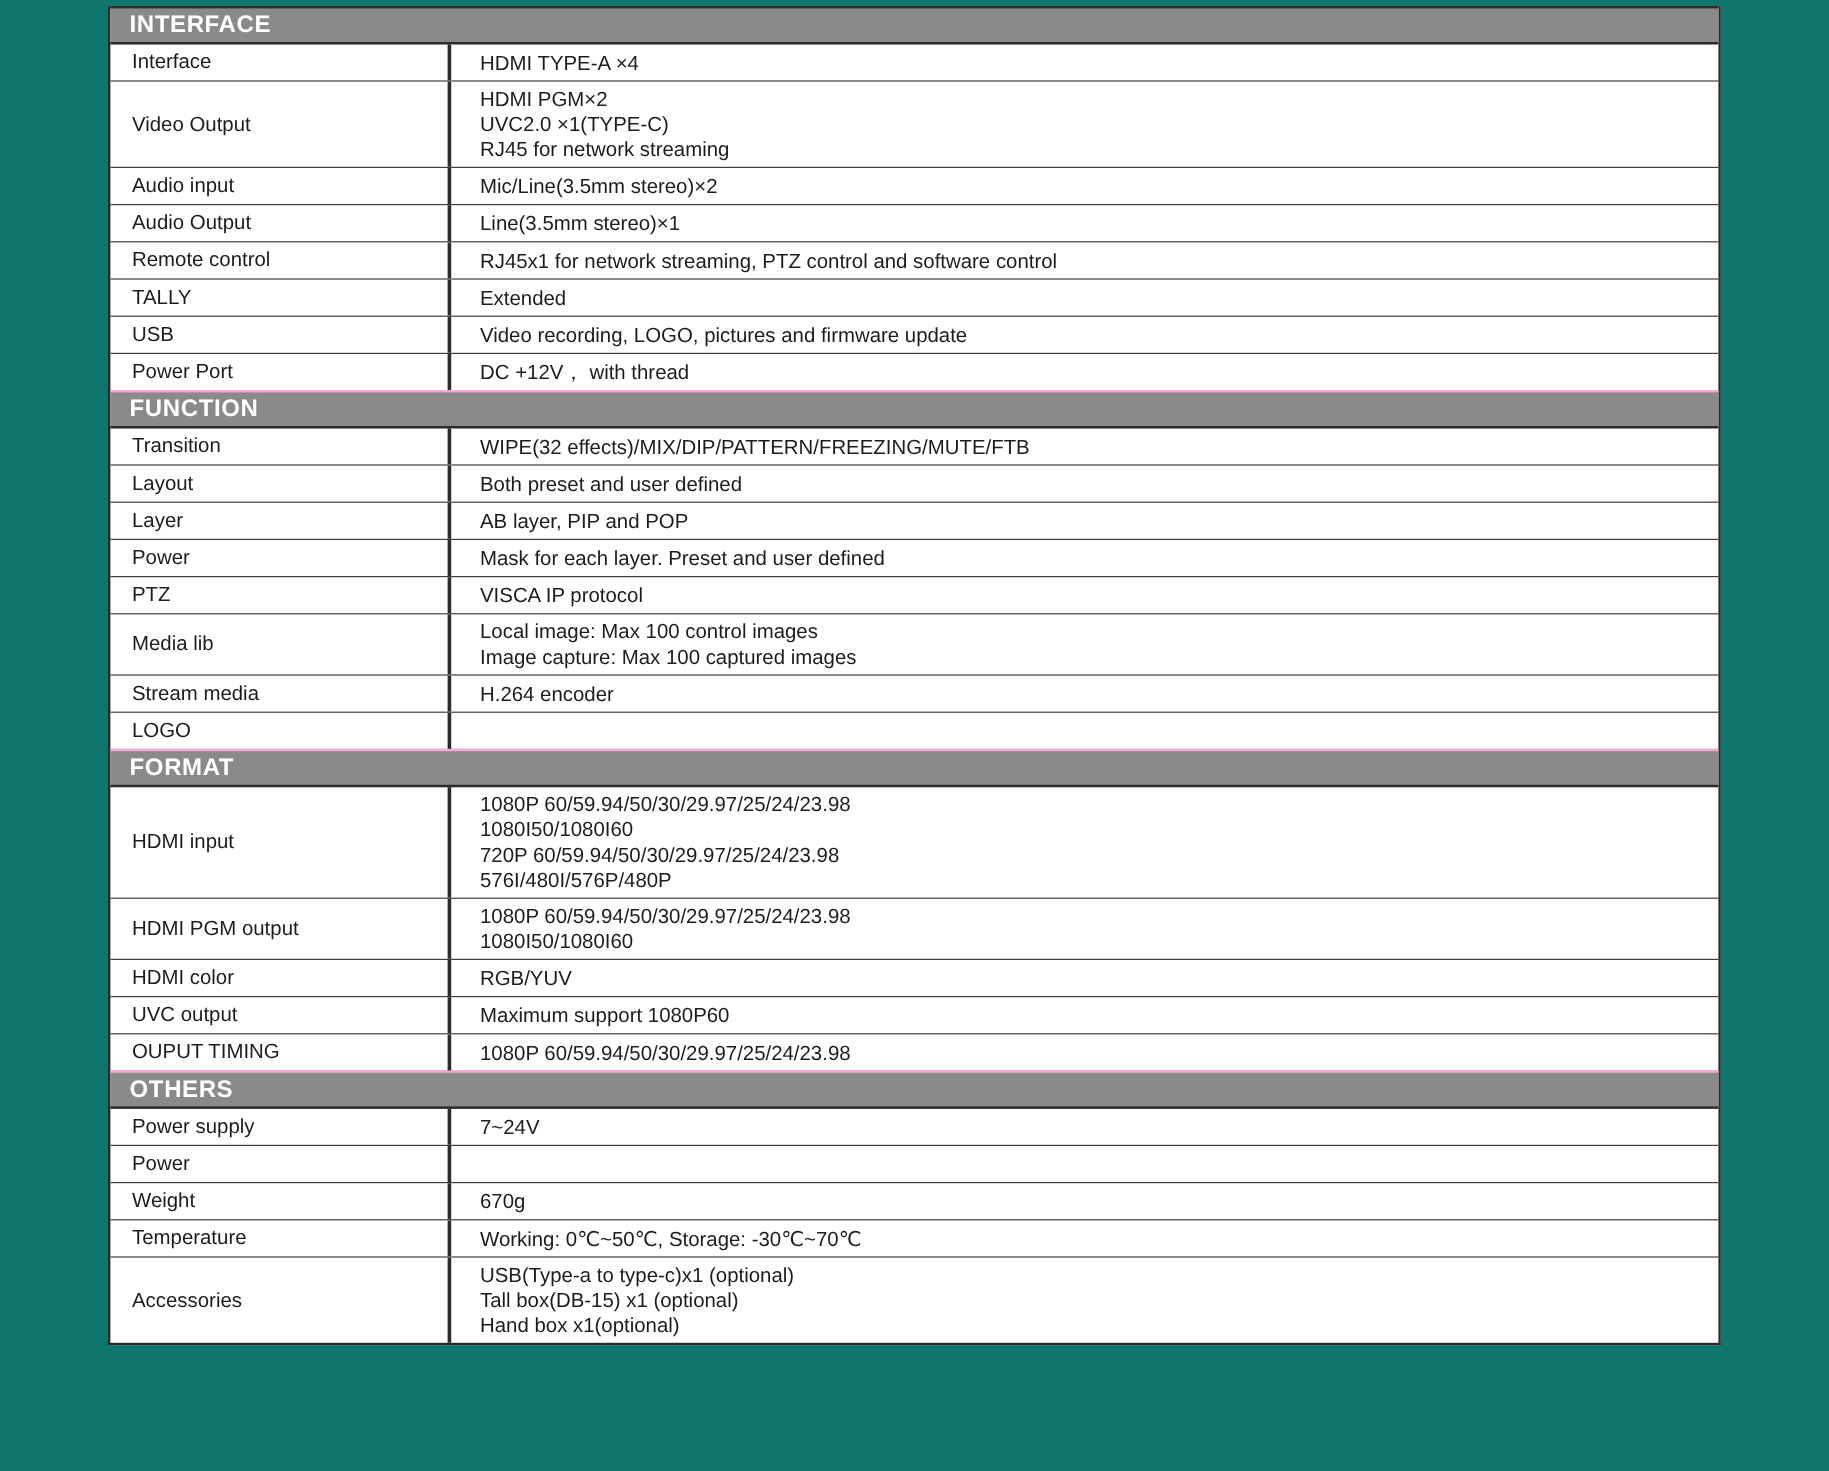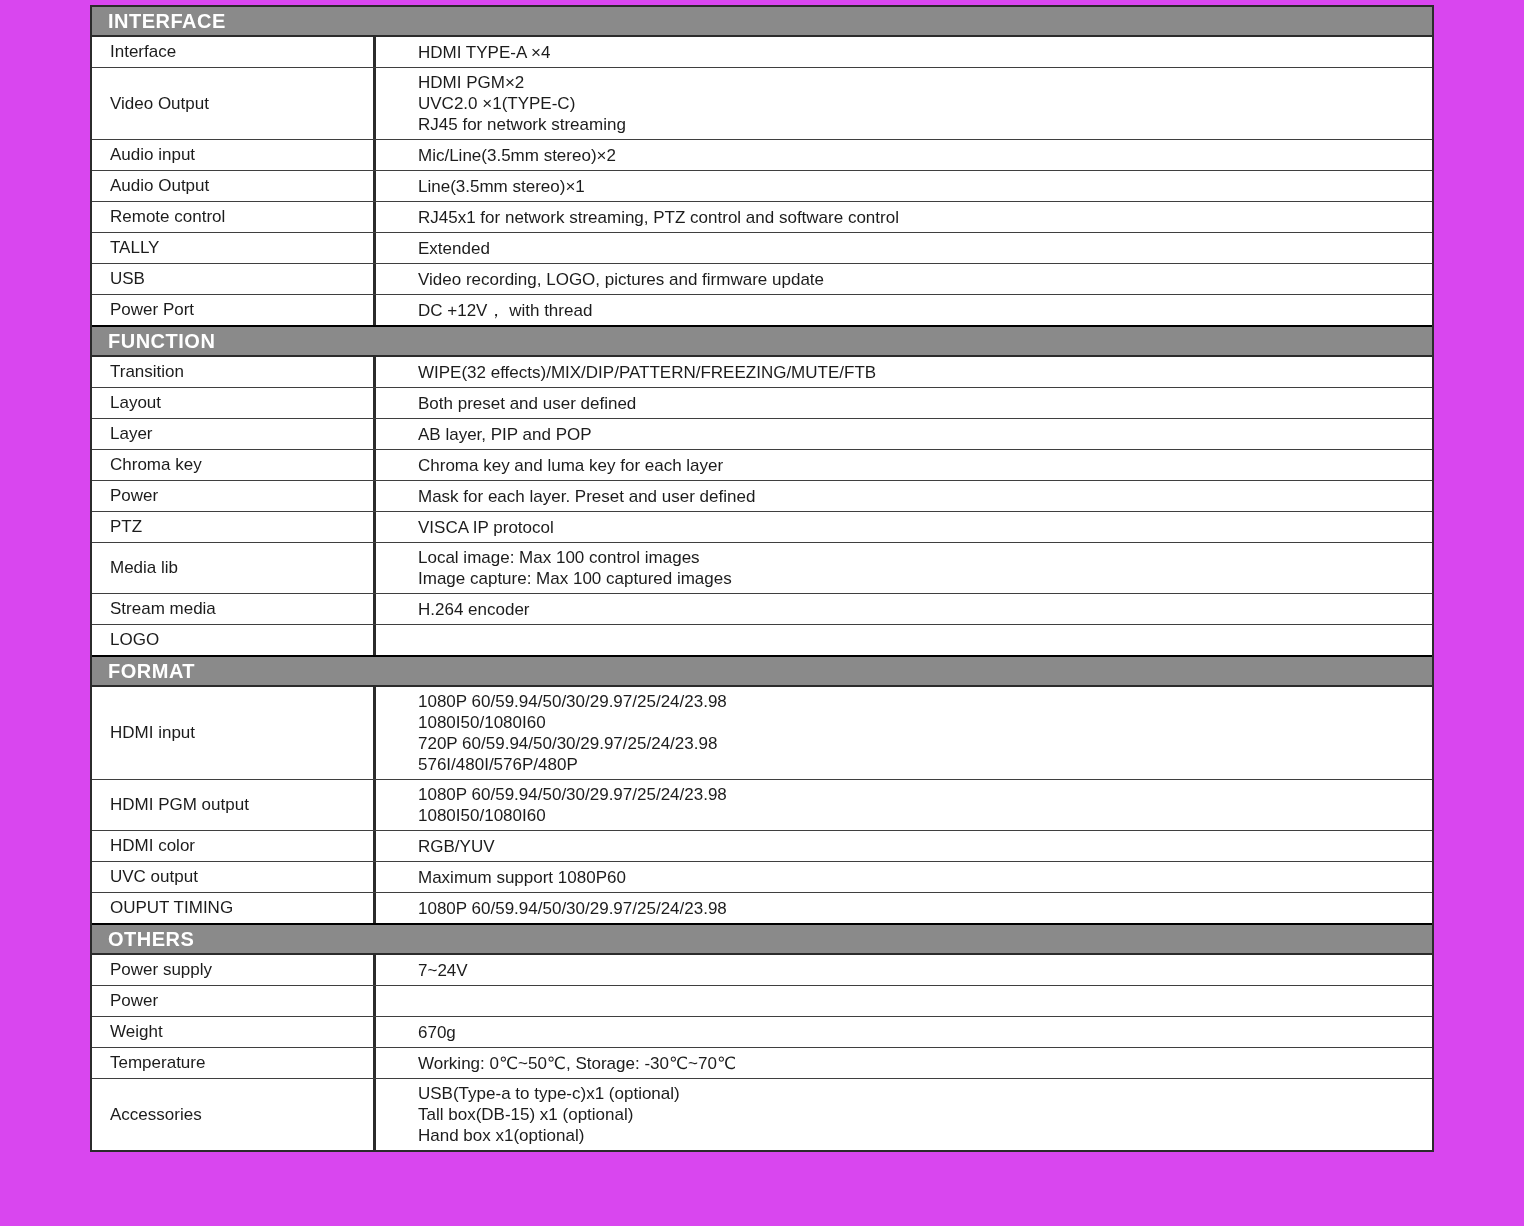--- a/index.html
+++ b/index.html
@@ -5,40 +5,40 @@
   html, body {
     margin: 0;
     padding: 0;
     background: #ffffff;
     font-family: "Liberation Sans", "DejaVu Sans", sans-serif;
   }
   .page {
     position: relative;
     width: 1524px;
     min-height: 1226px;
-    background: #d946ef;
+    background: #0f766e;
   }
   .spec-table {
     position: absolute;
     left: 90px;
     top: 5px;
     width: 1344px;
     box-sizing: border-box;
     border: 2px solid #2b2b2b;
     border-top: none;
     background: #ffffff;
     color: #1c1c1c;
     font-size: 17px;
   }
   .section-header {
     display: flex;
     align-items: center;
     height: 28px;
     background: #8a8a8a;
-    border-top: 2px solid #000000;
+    border-top: 2px solid #f9a8d4;
     border-bottom: 2px solid #2b2b2b;
     padding-left: 16px;
   }
   .section-header:first-child {
     border-top: 2px solid #2b2b2b;
   }
   .section-title {
     color: #ffffff;
     font-size: 20px;
     font-weight: bold;
@@ -65,21 +65,20 @@
   .spec-value {
     flex: 1;
     display: flex;
     flex-direction: column;
     justify-content: center;
     box-sizing: border-box;
     padding: 4px 10px 4px 24px;
   }
   .spec-value-line {
     line-height: 21px;
-    margin-left: 18px;
   }
 </style>
 </head>
 <body>
 
 <div class="page">
   <div class="spec-table" id="spec-table">
       <div class="section-header">
         <span class="section-title">INTERFACE</span>
       </div>
@@ -148,26 +147,20 @@
           <div class="spec-value-line">Both preset and user defined</div>
         </div>
       </div>
       <div class="spec-row">
         <div class="spec-label">Layer</div>
         <div class="spec-value">
           <div class="spec-value-line">AB layer, PIP and POP</div>
         </div>
       </div>
       <div class="spec-row">
-        <div class="spec-label">Chroma key</div>
-        <div class="spec-value">
-          <div class="spec-value-line">Chroma key and luma key for each layer</div>
-        </div>
-      </div>
-      <div class="spec-row">
         <div class="spec-label">Power</div>
         <div class="spec-value">
           <div class="spec-value-line">Mask for each layer. Preset and user defined</div>
         </div>
       </div>
       <div class="spec-row">
         <div class="spec-label">PTZ</div>
         <div class="spec-value">
           <div class="spec-value-line">VISCA IP protocol</div>
         </div>

